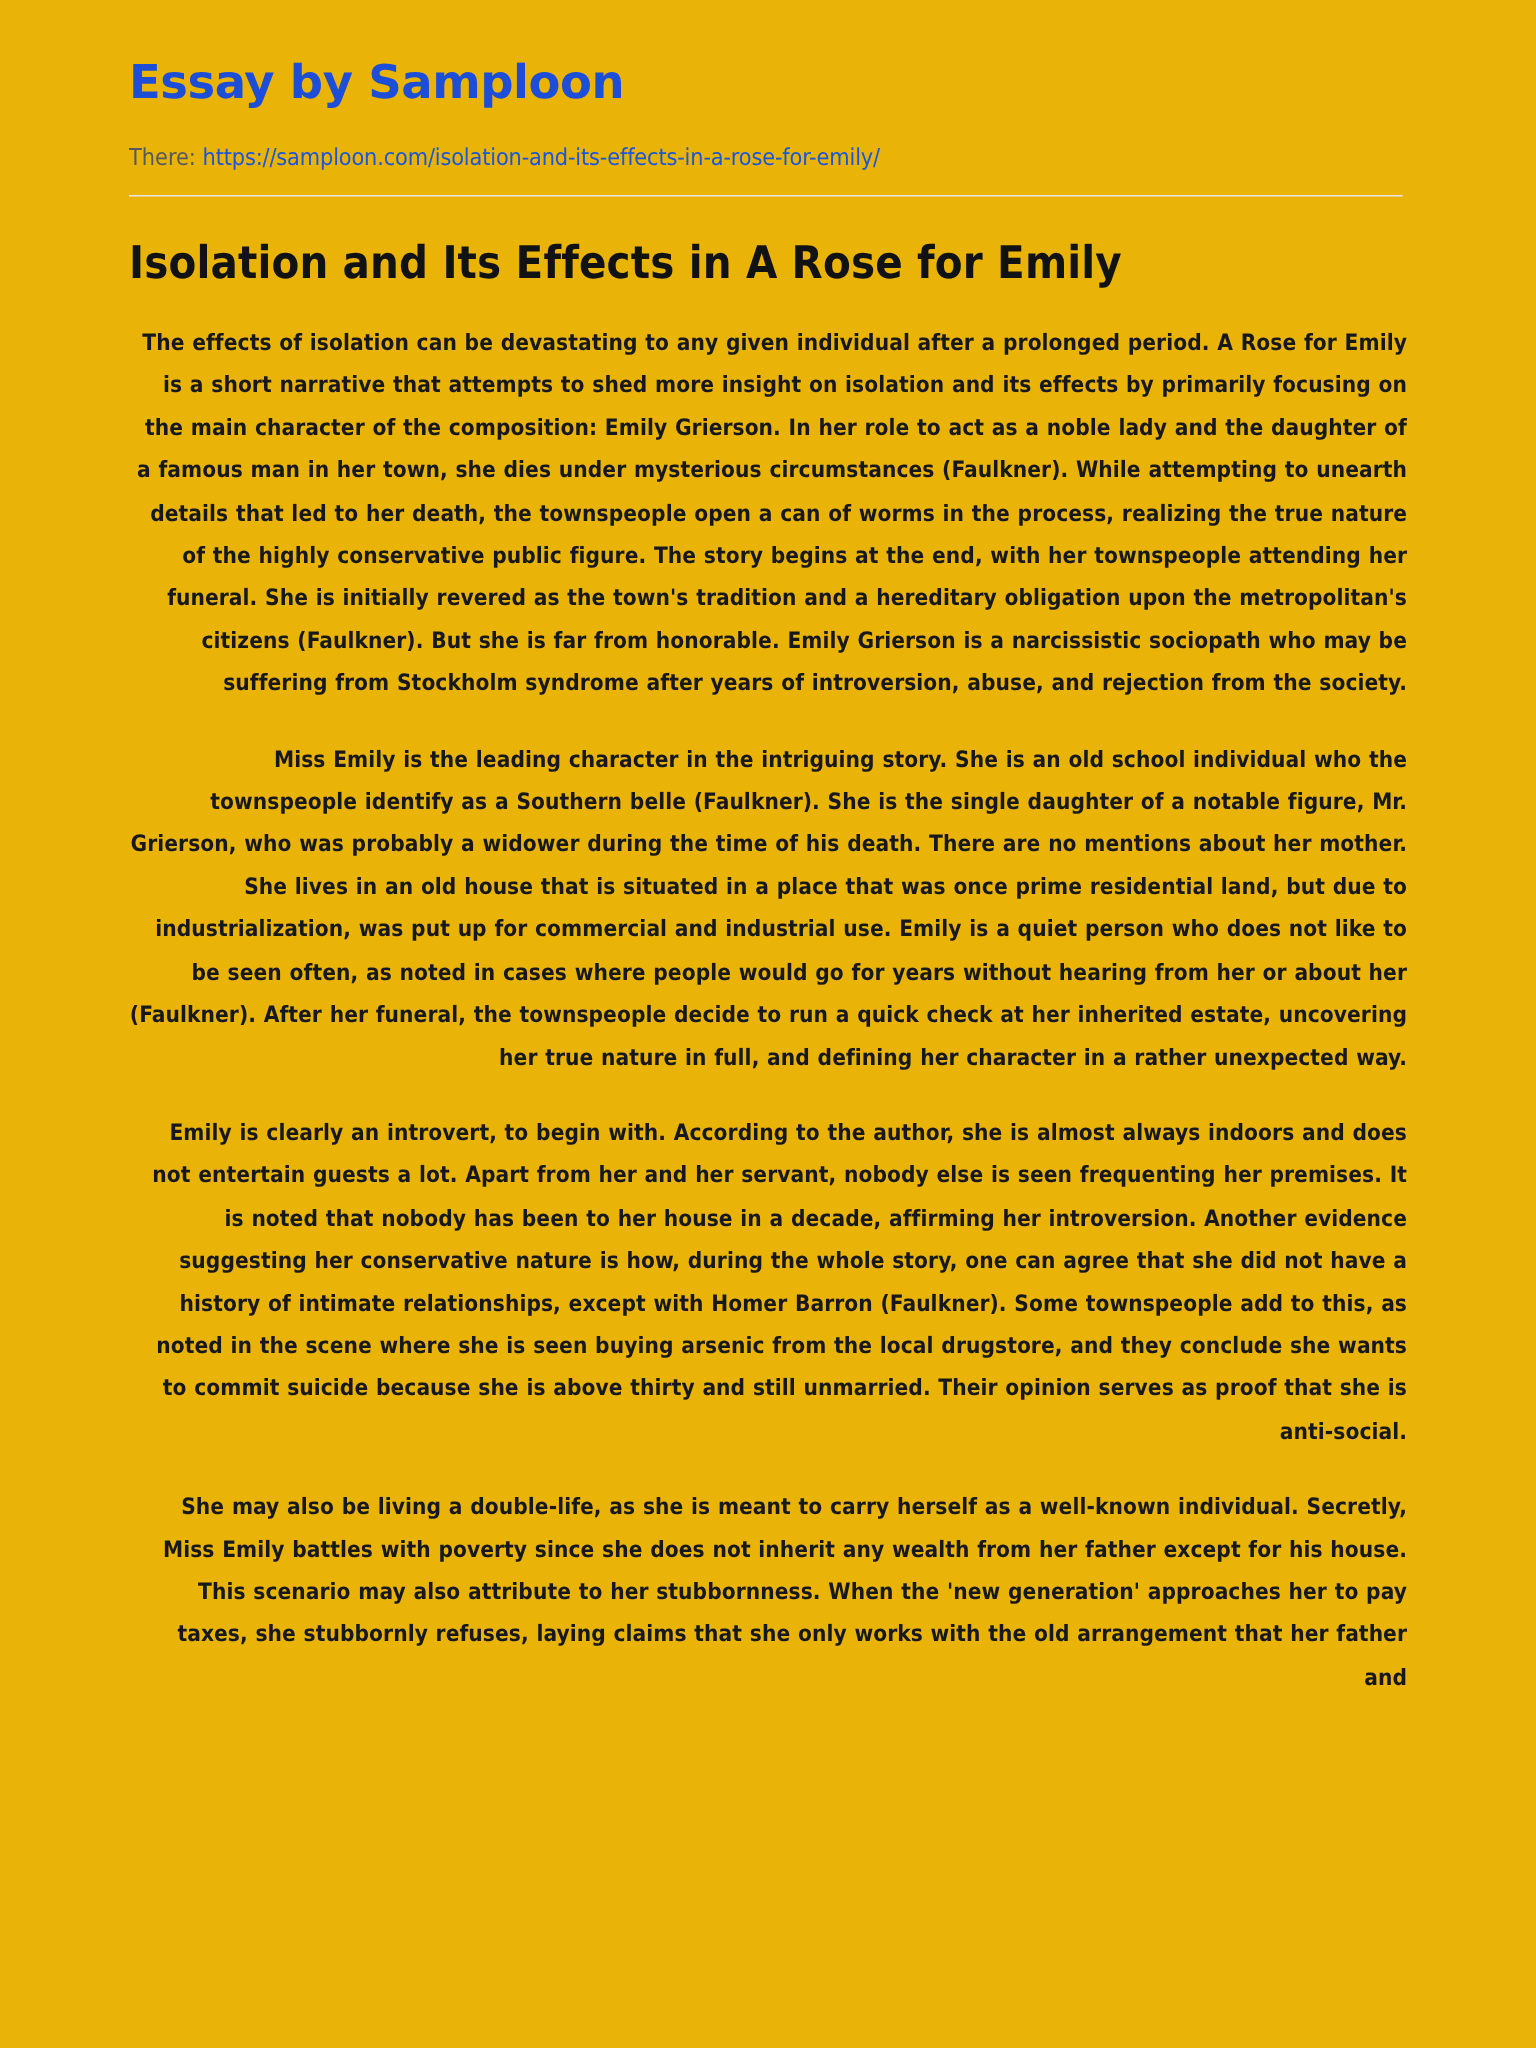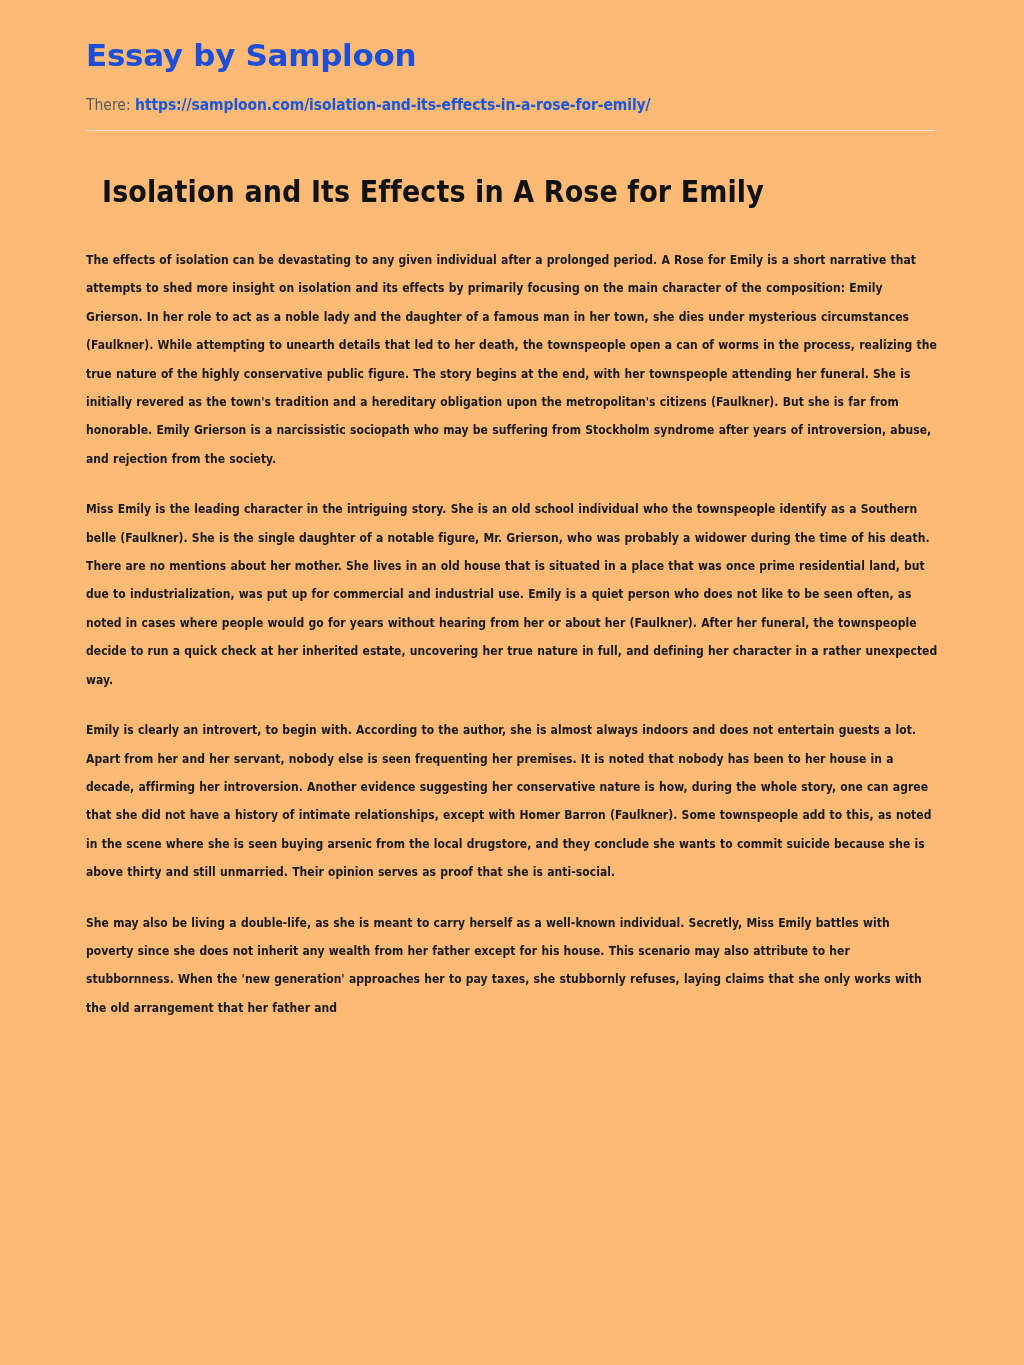--- a/index.html
+++ b/index.html
@@ -11,21 +11,21 @@
     width: 1024px;
     height: 1365px;
     overflow: hidden;
     font-family: "Liberation Sans", sans-serif;
     -webkit-font-smoothing: antialiased;
   }
   .page {
     position: relative;
     width: 1024px;
     height: 1365px;
-    background: #fdba74;
+    background: #eab308;
     box-sizing: border-box;
   }
   .content {
     position: absolute;
     left: 86px;
     top: 0;
     width: 852px;
   }
   
   .brand {
@@ -46,53 +46,53 @@
     line-height: 20px;
     white-space: nowrap;
   }
   .source-label {
     color: #555a60;
     font-weight: 500;
   }
   .source-url {
     color: #1a56db;
     text-decoration: none;
-    font-weight: 700;
+    font-weight: 400;
     letter-spacing: -0.1px;
   }
   .divider {
     margin-top: 15px;
     width: 849px;
     height: 1px;
     background: #e6e6e6;
   }
   
   .title {
-    margin: 16px;
+    margin: 0;
     padding-top: 25px;
     font-family: "DejaVu Sans Condensed", "Liberation Sans Narrow", "Liberation Sans", sans-serif;
     font-size: 30px;
     line-height: 40px;
     font-weight: bold;
     color: #111214;
     letter-spacing: 0.1px;
   }
   
   .body-copy {
     padding-top: 18px;
   }
   .para {
     margin: 0 0 22px 0;
     font-family: "DejaVu Sans Condensed", "Liberation Sans Narrow", "Liberation Sans", sans-serif;
-    font-size: 12px;
+    font-size: 15px;
     line-height: 28.4px;
     font-weight: 600;
     color: #16181c;
     letter-spacing: 0.05px;
-    text-align: left;
+    text-align: right;
     word-spacing: 0.4px;
   }
   .para:last-child { margin-bottom: 0; margin-top: 16px; }
 </style>
 </head>
 <body>
 
 <div class="page">
   <div class="content">
 

